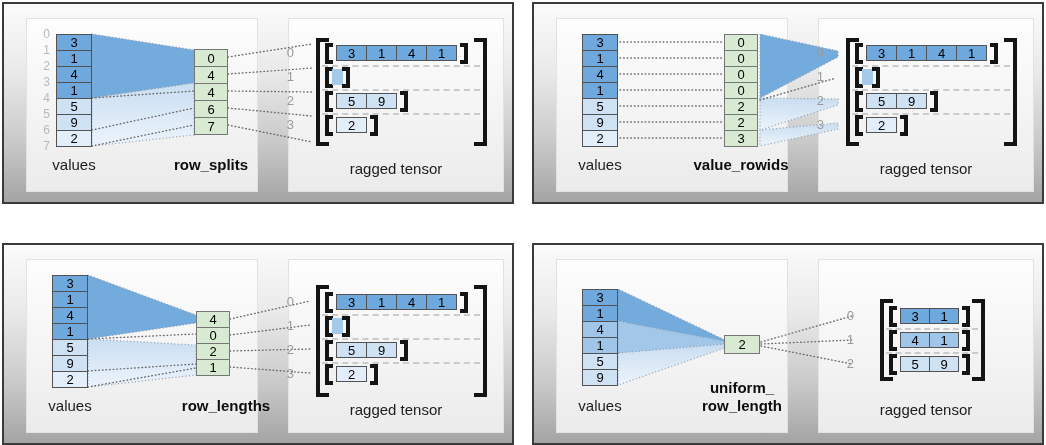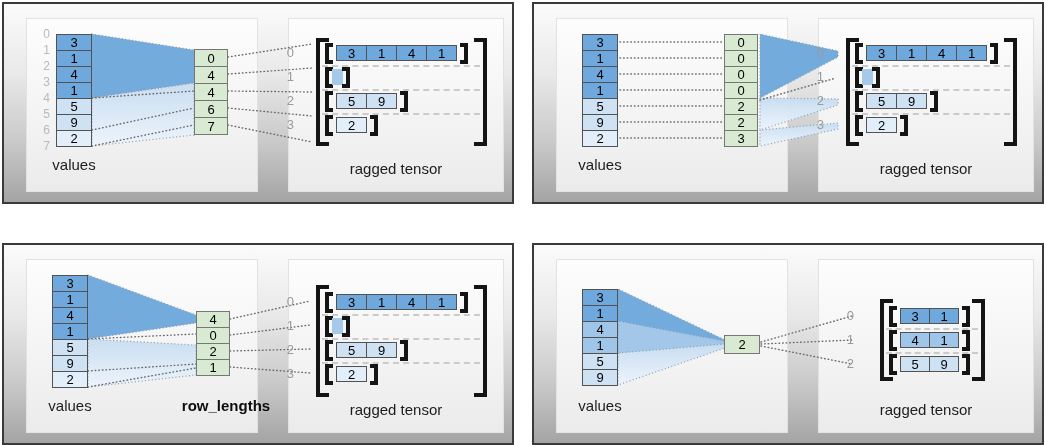--- a/index.html
+++ b/index.html
@@ -93,20 +93,21 @@
       <div class="rlabel" style="left: 274px; top: 87px;">2</div>
       <div class="br l" style="left: 321px; top: 87px; width: 8px; height: 21px;"></div>
       <div class="cell" style="left: 332px; top: 89px; width: 31px; height: 16px; background: rgb(207, 226, 243);">5</div>
       <div class="cell" style="left: 362px; top: 89px; width: 31px; height: 16px; background: rgb(207, 226, 243);">9</div>
       <div class="br r" style="left: 396px; top: 87px; width: 8px; height: 21px;"></div>
       <div class="rlabel" style="left: 274px; top: 111px;">3</div>
       <div class="br l" style="left: 321px; top: 111px; width: 8px; height: 21px;"></div>
       <div class="cell" style="left: 332px; top: 113px; width: 31px; height: 16px; background: rgb(226, 238, 249);">2</div>
       <div class="br r" style="left: 366px; top: 111px; width: 8px; height: 21px;"></div>
       <div class="lbl" style="left: 20px; top: 152px; width: 100px;">values</div>
+      <div class="lbl bold" style="left: 140px; top: 152px; width: 134px;">row_splits</div>
       <div class="lbl" style="left: 284px; top: 156px; width: 216px;">ragged tensor</div>
     </div>
     <div class="panel">
       <div class="inbox" style="left: 22px; top: 14px; width: 230px; height: 172px;"></div>
       <div class="inbox" style="left: 284px; top: 14px; width: 214px; height: 172px;"></div>
       <svg width="512" height="202" class="lay">
         <defs>
           <linearGradient id="gl1" x1="0" y1="0" x2="0" y2="1">
             <stop offset="0" stop-color="#c7ddf1"></stop>
             <stop offset="1" stop-color="#edf4fc"></stop>
@@ -157,20 +158,21 @@
       <div class="rlabel" style="left: 274px; top: 87px;">2</div>
       <div class="br l" style="left: 321px; top: 87px; width: 8px; height: 21px;"></div>
       <div class="cell" style="left: 332px; top: 89px; width: 31px; height: 16px; background: rgb(207, 226, 243);">5</div>
       <div class="cell" style="left: 362px; top: 89px; width: 31px; height: 16px; background: rgb(207, 226, 243);">9</div>
       <div class="br r" style="left: 396px; top: 87px; width: 8px; height: 21px;"></div>
       <div class="rlabel" style="left: 274px; top: 111px;">3</div>
       <div class="br l" style="left: 321px; top: 111px; width: 8px; height: 21px;"></div>
       <div class="cell" style="left: 332px; top: 113px; width: 31px; height: 16px; background: rgb(226, 238, 249);">2</div>
       <div class="br r" style="left: 366px; top: 111px; width: 8px; height: 21px;"></div>
       <div class="lbl" style="left: 16px; top: 152px; width: 100px;">values</div>
+      <div class="lbl bold" style="left: 140px; top: 152px; width: 134px;">value_rowids</div>
       <div class="lbl" style="left: 284px; top: 156px; width: 216px;">ragged tensor</div>
     </div>
     <div class="panel">
       <div class="inbox" style="left: 22px; top: 14px; width: 230px; height: 172px;"></div>
       <div class="inbox" style="left: 284px; top: 14px; width: 214px; height: 172px;"></div>
       <svg width="512" height="202" class="lay">
         <defs>
           <linearGradient id="gl2" x1="0" y1="0" x2="0" y2="1">
             <stop offset="0" stop-color="#c7ddf1"></stop>
             <stop offset="1" stop-color="#edf4fc"></stop>
@@ -263,15 +265,17 @@
       <div class="br l" style="left: 355px; top: 85px; width: 8px; height: 21px;"></div>
       <div class="cell" style="left: 366px; top: 87px; width: 30px; height: 16px; background: rgb(159, 197, 232);">4</div>
       <div class="cell" style="left: 395px; top: 87px; width: 30px; height: 16px; background: rgb(159, 197, 232);">1</div>
       <div class="br r" style="left: 428px; top: 85px; width: 8px; height: 21px;"></div>
       <div class="rlabel" style="left: 304px; top: 109px;">2</div>
       <div class="br l" style="left: 355px; top: 109px; width: 8px; height: 21px;"></div>
       <div class="cell" style="left: 366px; top: 111px; width: 30px; height: 16px; background: rgb(207, 226, 243);">5</div>
       <div class="cell" style="left: 395px; top: 111px; width: 30px; height: 16px; background: rgb(207, 226, 243);">9</div>
       <div class="br r" style="left: 428px; top: 109px; width: 8px; height: 21px;"></div>
       <div class="lbl" style="left: 16px; top: 152px; width: 100px;">values</div>
+      <div class="lbl bold" style="left: 138px; top: 134px; width: 140px;">uniform_
+row_length</div>
       <div class="lbl" style="left: 284px; top: 156px; width: 216px;">ragged tensor</div>
     </div>
   </div>
 
 </body></html>

